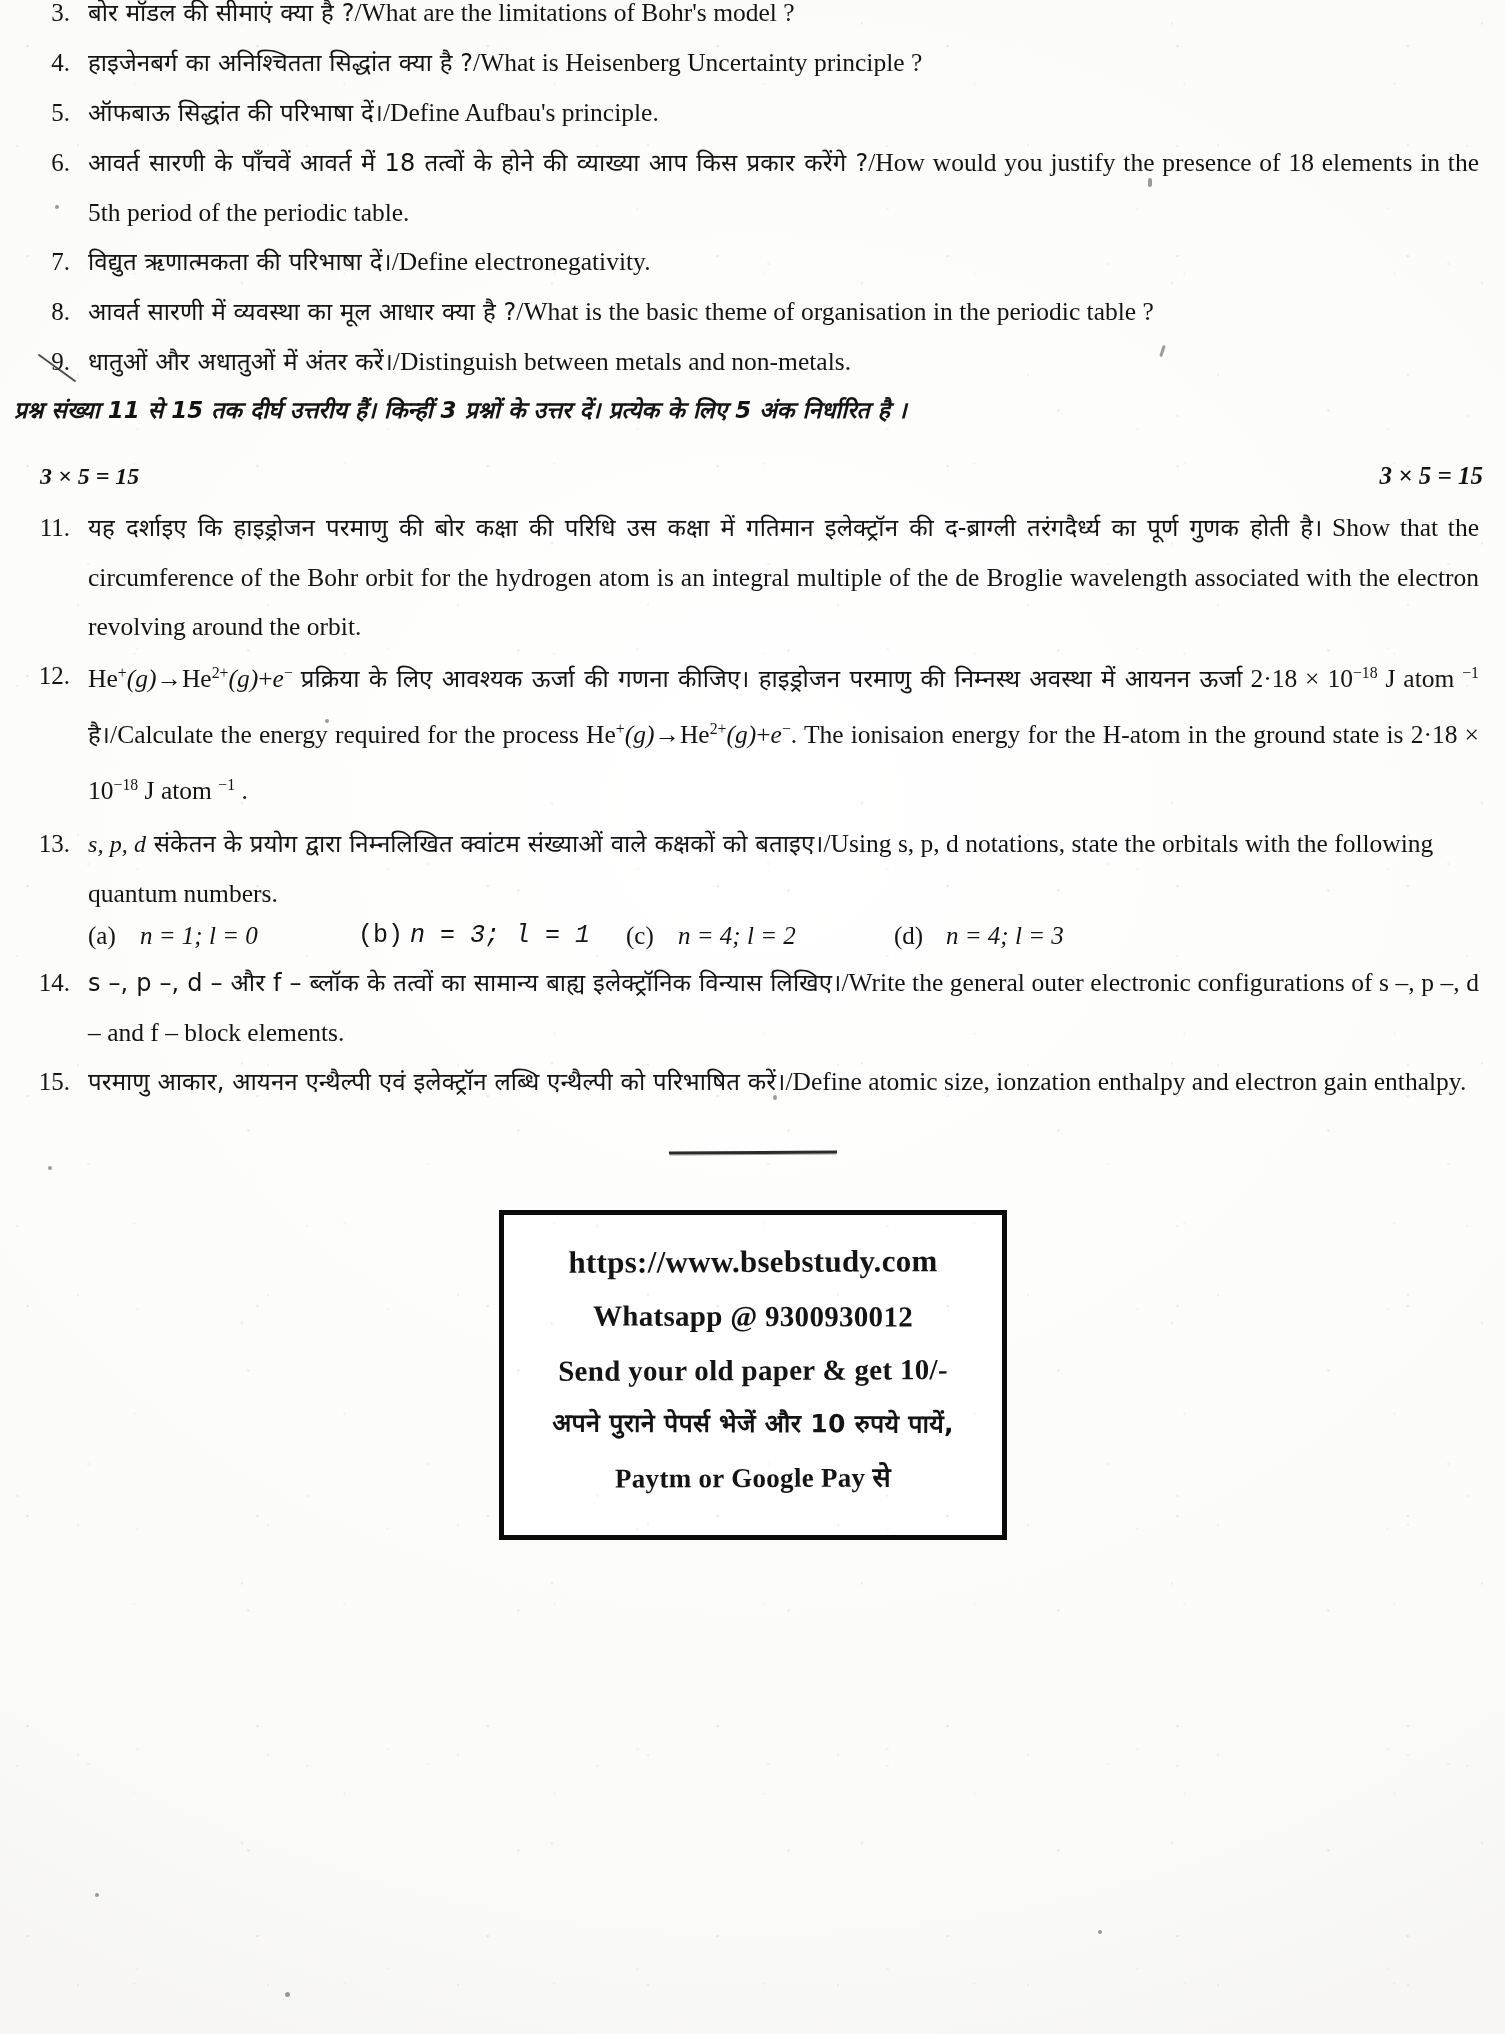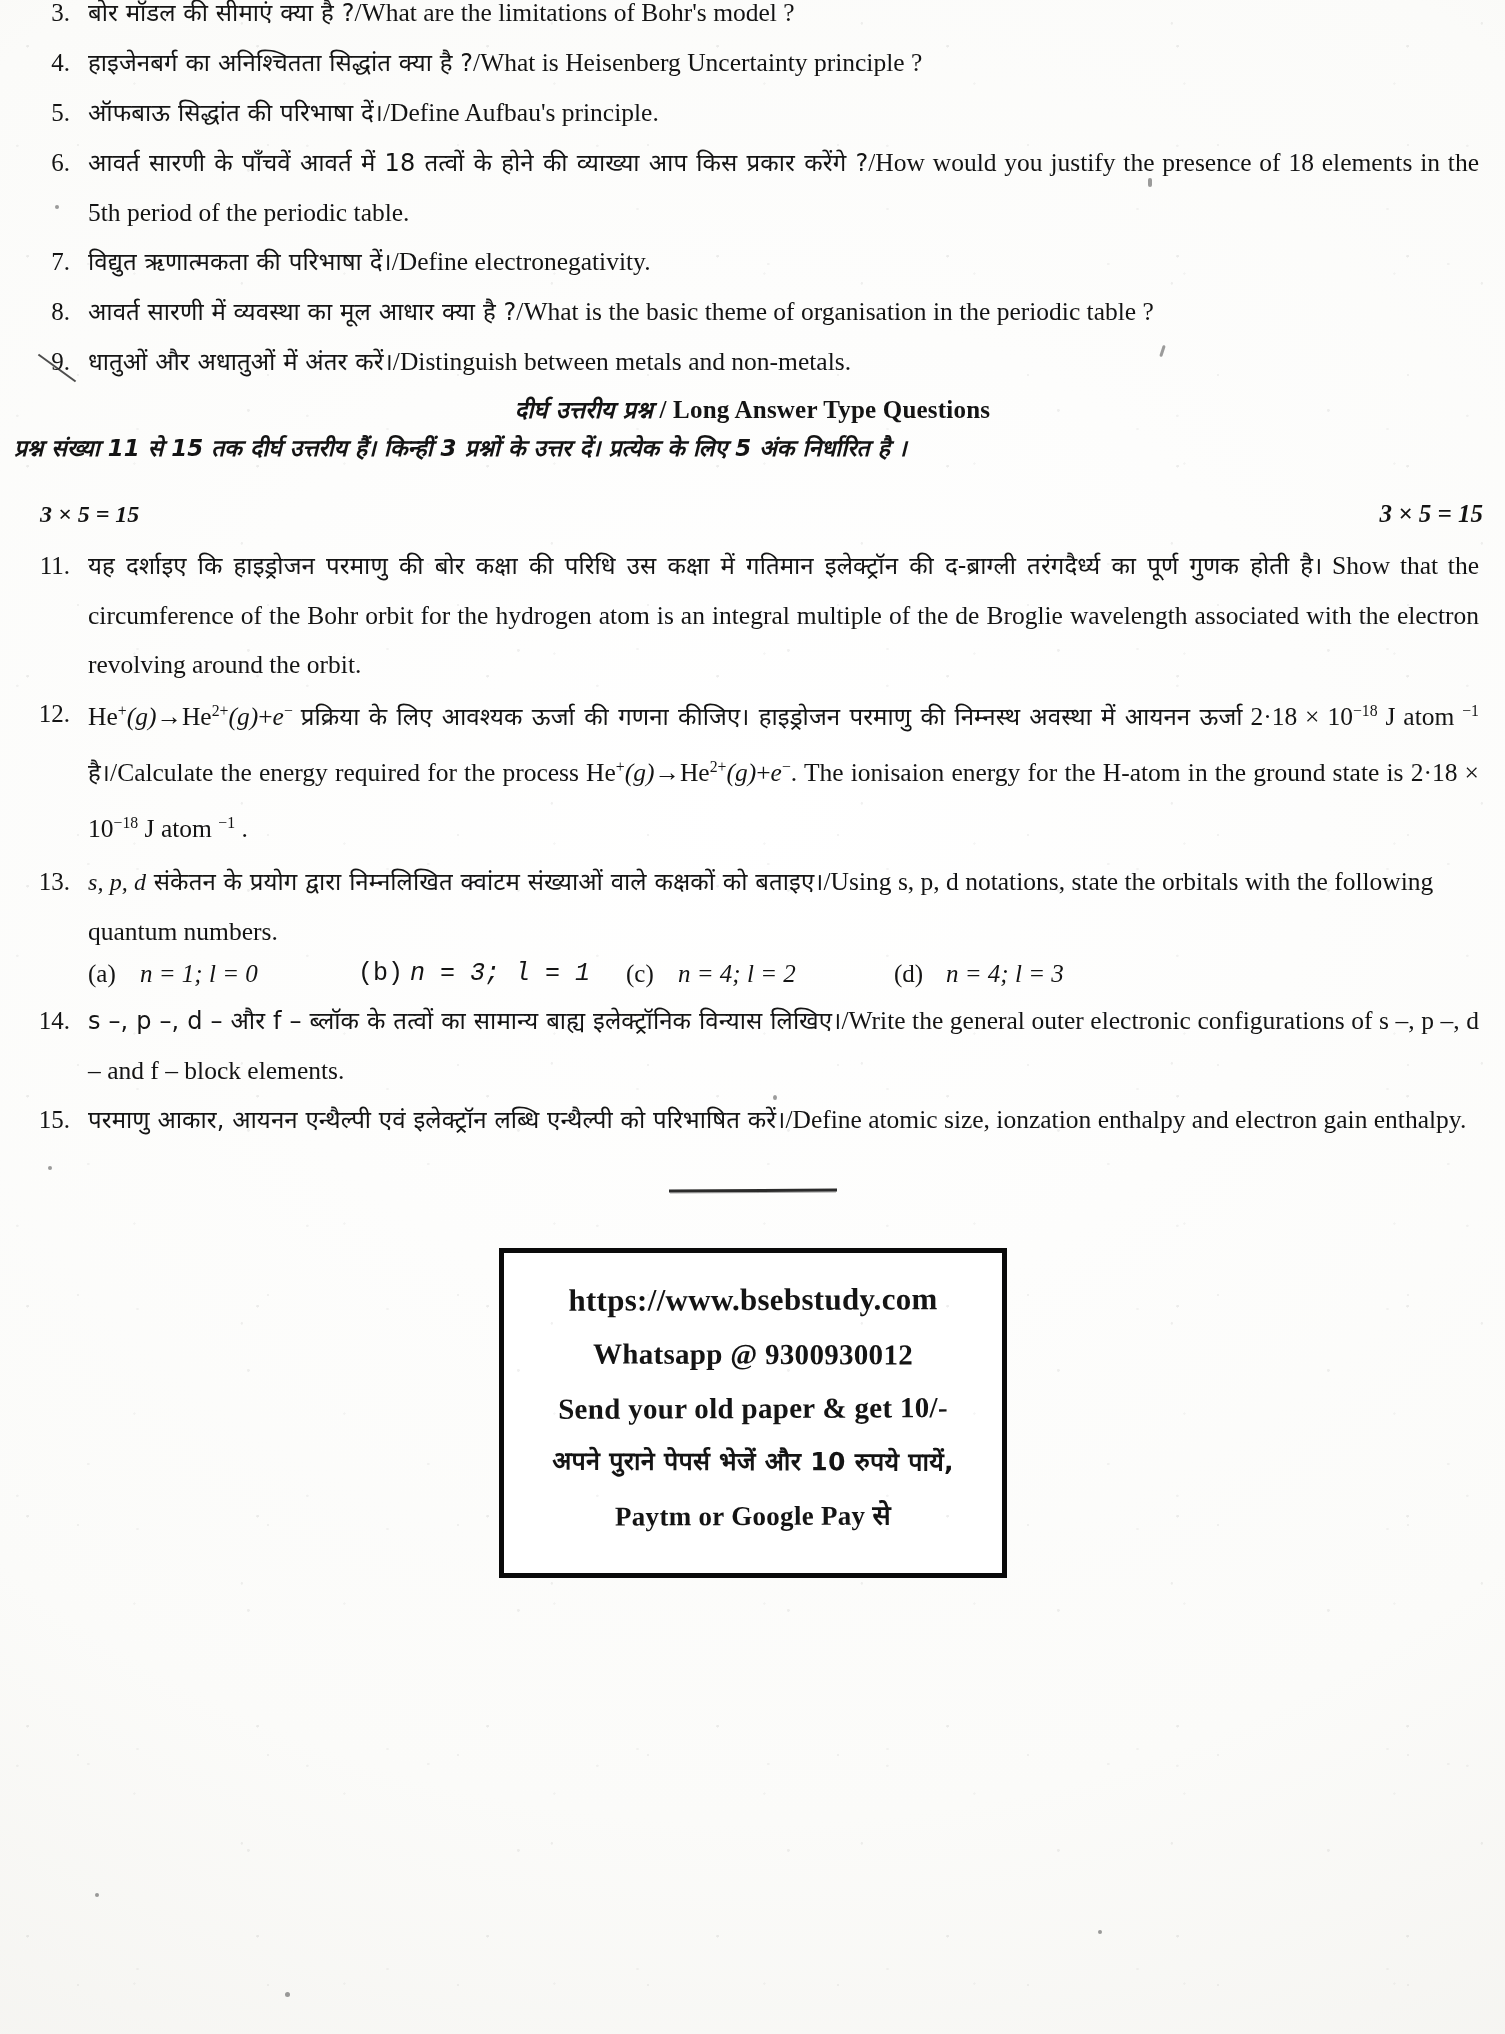--- a/index.html
+++ b/index.html
@@ -260,23 +260,20 @@
       <div class="qnum">9.</div>
       <div class="strike9" style="left:34px; top:30px;"></div>
       <div class="qbody nojust">
         <span class="hi">धातुओं और अधातुओं में अंतर करें।</span><span class="en">/Distinguish between metals and non-metals.</span>
       </div>
     </div>
 
 
   </div>
 
-  <div class="section-head">
-    <span class="hi">दीर्घ उत्तरीय प्रश्न</span><span class="en"> / </span><span class="en">Long Answer Type Questions</span>
-  </div>
 
   <div class="instr">
     <div class="instr-hi">
       <span>प्रश्न संख्या 11 से 15 तक दीर्घ उत्तरीय  हैं। किन्हीं 3 प्रश्नों के उत्तर दें। प्रत्येक के लिए 5 अंक निर्धारित है ।</span>
       <span class="marks-hi">3 × 5 = 15</span>
     </div>
     <div class="instr-en-row" style="margin-top:-46px; justify-content:flex-end;">
       <span class="marks">3 × 5 = 15</span>
     </div>
   </div>

